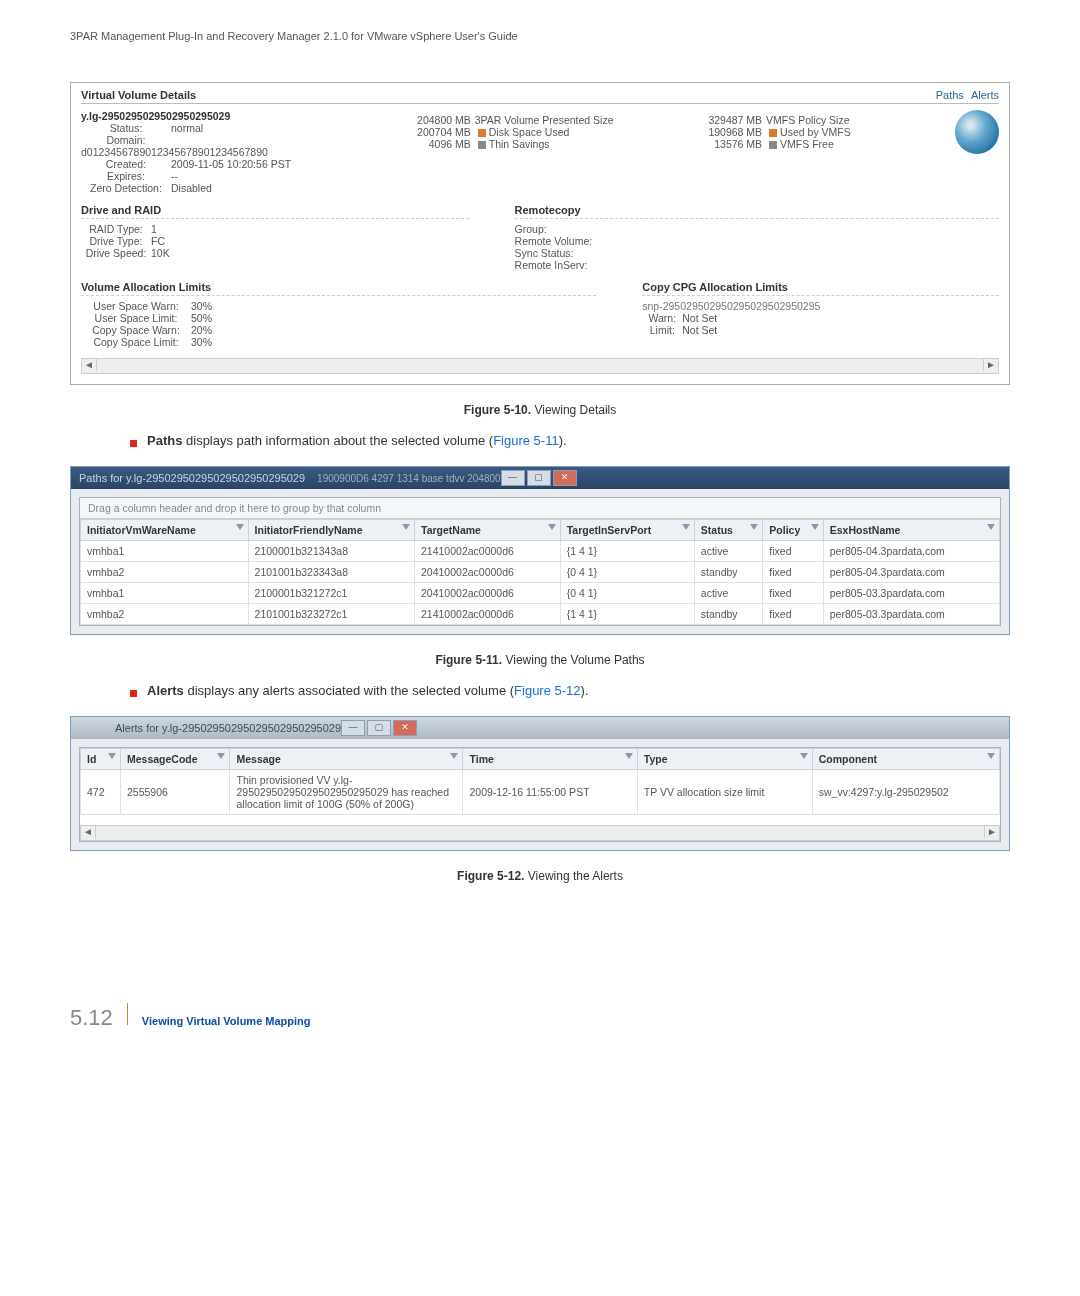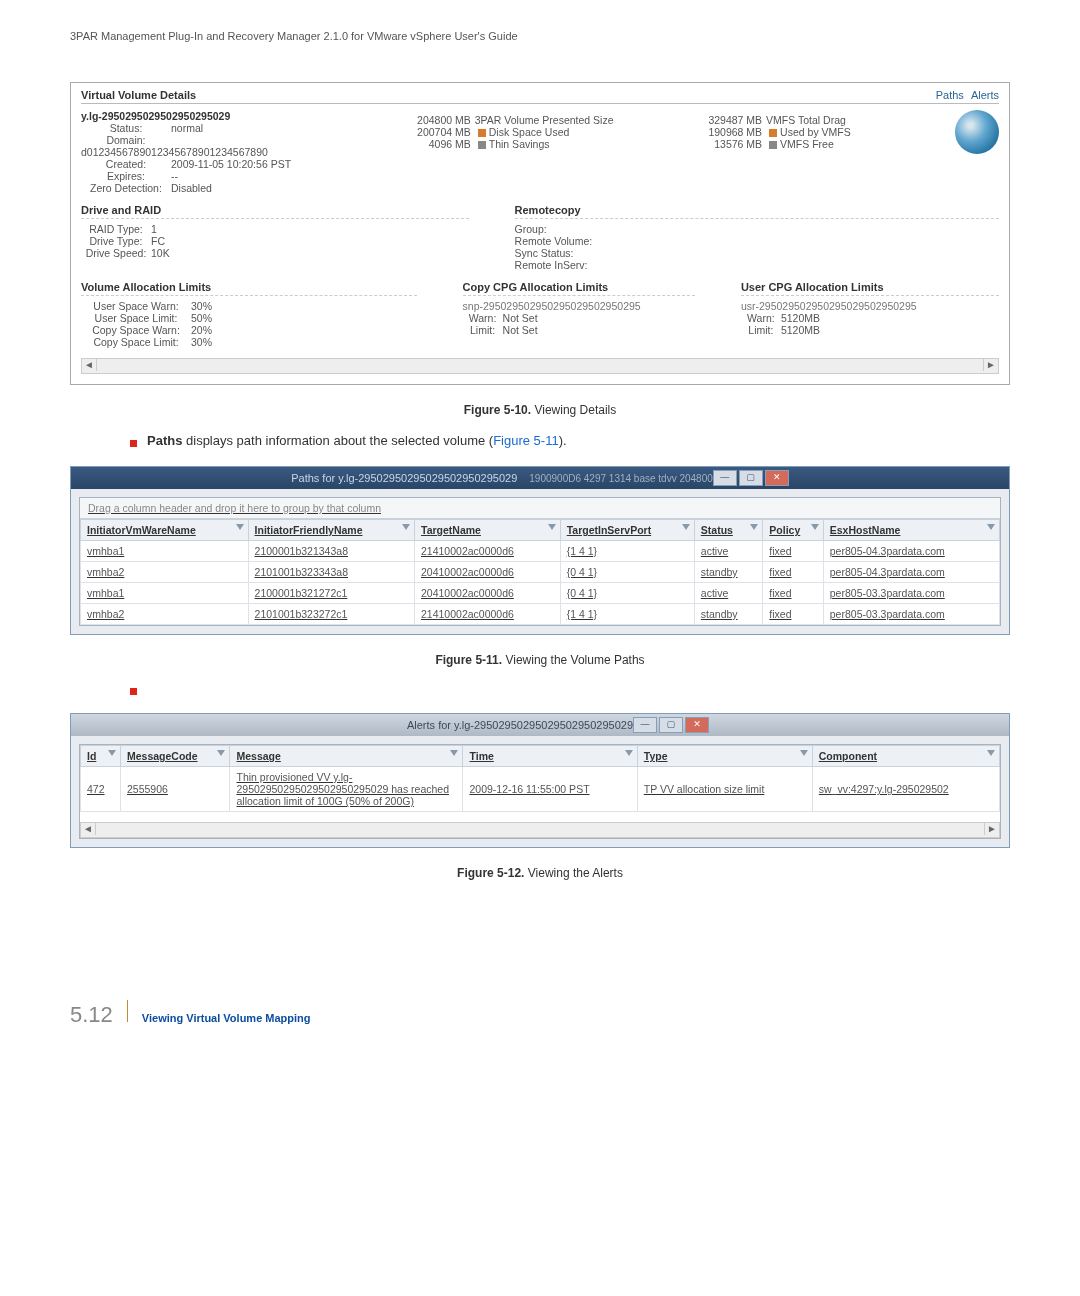--- a/index.html
+++ b/index.html
@@ -42,25 +42,25 @@
   .scroll-bar { height:14px; background:#eee; border:1px solid #ccc; margin-top:10px; position:relative;}
   .scroll-bar .arrow { position:absolute; top:0; width:14px; height:12px; text-align:center; font-size:10px; color:#666;}
   .scroll-bar .lft{left:0; border-right:1px solid #ccc;}
   .scroll-bar .rgt{right:0; border-left:1px solid #ccc;}
   .fig-caption { text-align:center; font-size:12px; margin:18px 0 16px;}
   .fig-caption b { font-weight:bold;}
   .bullet-row { display:flex; align-items:center; margin:0 0 18px 60px; font-size:13px;}
   .red-sq { width:7px; height:7px; background:#e2231a; margin-top:5px; margin-right:10px; flex-shrink:0;}
   .blue-link { color:#1a6bd1; }
   .win { border:1px solid #7f9db9; background:#e8ecf1; position:relative; }
-  .win-title { background: linear-gradient(#3b5a82,#294566); color:#c6d6e8; padding:3px 8px; font-size:11px; display:flex; justify-content:center; align-items:center;}
+  .win-title { background: linear-gradient(#3b5a82,#294566); color:#c6d6e8; padding:3px 8px; font-size:11px; display:flex; justify-content:flex-start; align-items:center;}
   .win-btns { display:flex; gap:2px;}
   .win-btn { width:22px; height:14px; background:#d6dde6; border:1px solid #8a9fb5; font-size:9px; text-align:center; line-height:12px; color:#3a5470;}
   .win-btn.close { background:#d36a5a; color:#fff;}
-  .inner-panel { margin:8px; background:#fff; border:1px solid #a6b3c1;text-decoration:underline; }
+  .inner-panel { margin:8px; background:#fff; border:1px solid #a6b3c1; }
   .drag-hint { font-size:10.5px; color:#888; padding:4px 8px; background:#f4f6f8; border-bottom:1px solid #c9d1da;}
   table.grid { width:100%; border-collapse:collapse; font-size:10.5px;}
   table.grid th { background:#edf1f5; border:1px solid #c9d1da; padding:4px 6px; text-align:left; font-weight:bold; color:#333; position:relative;}
   table.grid td { border:1px solid #dde2e8; padding:4px 6px; color:#555; background:#fff;}
   .filter-ic { position:absolute; right:4px; top:4px; width:0; height:0; border-left:4px solid transparent; border-right:4px solid transparent; border-top:6px solid #89a; }
   .ghost { color:#9fb0c2; font-size:10px; margin-left:12px;}
   .footer { display:flex; align-items:baseline; margin-top:120px; gap:14px;}
   .footer .num { font-size:22px; color:#888; font-weight:300;}
   .footer .sep { width:1px; height:22px; background:#c78a31;}
   .footer .txt { color:#0c4da2; font-weight:bold; font-size:11px;}
@@ -90,21 +90,21 @@
       <div class="kv"><span class="k">Zero Detection:</span><span>Disabled</span></div>
     </div>
     <div style="flex:1.2">
       <div style="height:4px"></div>
       <div class="kv"><span class="k2">204800 MB</span><span>3PAR Volume Presented Size</span></div>
       <div class="kv"><span class="k2">200704 MB</span><span class="orange-sq"></span><span>Disk Space Used</span></div>
       <div class="kv"><span class="k2">4096 MB</span><span class="gray-sq"></span><span>Thin Savings</span></div>
     </div>
     <div style="flex:1.1">
       <div style="height:4px"></div>
-      <div class="kv"><span class="k2">329487 MB</span><span>VMFS Total Drag</span></div>
+      <div class="kv"><span class="k2">329487 MB</span><span>VMFS Policy Size</span></div>
       <div class="kv"><span class="k2">190968 MB</span><span class="orange-sq"></span><span>Used by VMFS</span></div>
       <div class="kv"><span class="k2">13576 MB</span><span class="gray-sq"></span><span>VMFS Free</span></div>
     </div>
     <div class="blue-circle"></div>
   </div>
 
   <div class="cols">
     <div style="flex:0.8">
       <div class="section-head">Drive and RAID</div>
       <div class="kv"><span class="k" style="width:70px">RAID Type:</span><span>1</span></div>
@@ -126,26 +126,20 @@
       <div class="kv"><span class="k" style="width:110px">User Space Warn:</span><span>30%</span></div>
       <div class="kv"><span class="k" style="width:110px">User Space Limit:</span><span>50%</span></div>
       <div class="kv"><span class="k" style="width:110px">Copy Space Warn:</span><span>20%</span></div>
       <div class="kv"><span class="k" style="width:110px">Copy Space Limit:</span><span>30%</span></div>
     </div>
     <div style="flex:0.9">
       <div class="section-head">Copy CPG Allocation Limits</div>
       <div class="sub-long">snp-295029502950295029502950295</div>
       <div class="kv"><span class="k" style="width:40px">Warn:</span><span>Not Set</span></div>
       <div class="kv"><span class="k" style="width:40px">Limit:</span><span>Not Set</span></div>
-    </div>
-    <div style="flex:1">
-      <div class="section-head">User CPG Allocation Limits</div>
-      <div class="sub-long">usr-295029502950295029502950295</div>
-      <div class="kv"><span class="k" style="width:40px">Warn:</span><span>5120MB</span></div>
-      <div class="kv"><span class="k" style="width:40px">Limit:</span><span>5120MB</span></div>
     </div>
   </div>
 
   <div class="scroll-bar">
     <span class="arrow lft">◄</span>
     <span class="arrow rgt">►</span>
   </div>
 </div>
 
 <div class="fig-caption">
@@ -221,20 +215,21 @@
     </table>
   </div>
 </div>
 
 <div class="fig-caption">
   <b>Figure 5-11.</b> <span>Viewing the Volume Paths</span>
 </div>
 
 <div class="bullet-row">
   <div class="red-sq"></div>
+  <div><b>Alerts</b><span> displays any alerts associated with the selected volume (</span><span class="blue-link">Figure 5-12</span><span>).</span></div>
 </div>
 
 <div class="win">
   <div class="win-title" style="background:linear-gradient(#cfd7e0,#aeb9c5); color:#3a4a5a;padding-left:44px;">
     <span>Alerts for y.lg-29502950295029502950295029</span>
     <span class="win-btns">
       <span class="win-btn">—</span>
       <span class="win-btn">▢</span>
       <span class="win-btn close">✕</span>
     </span>

